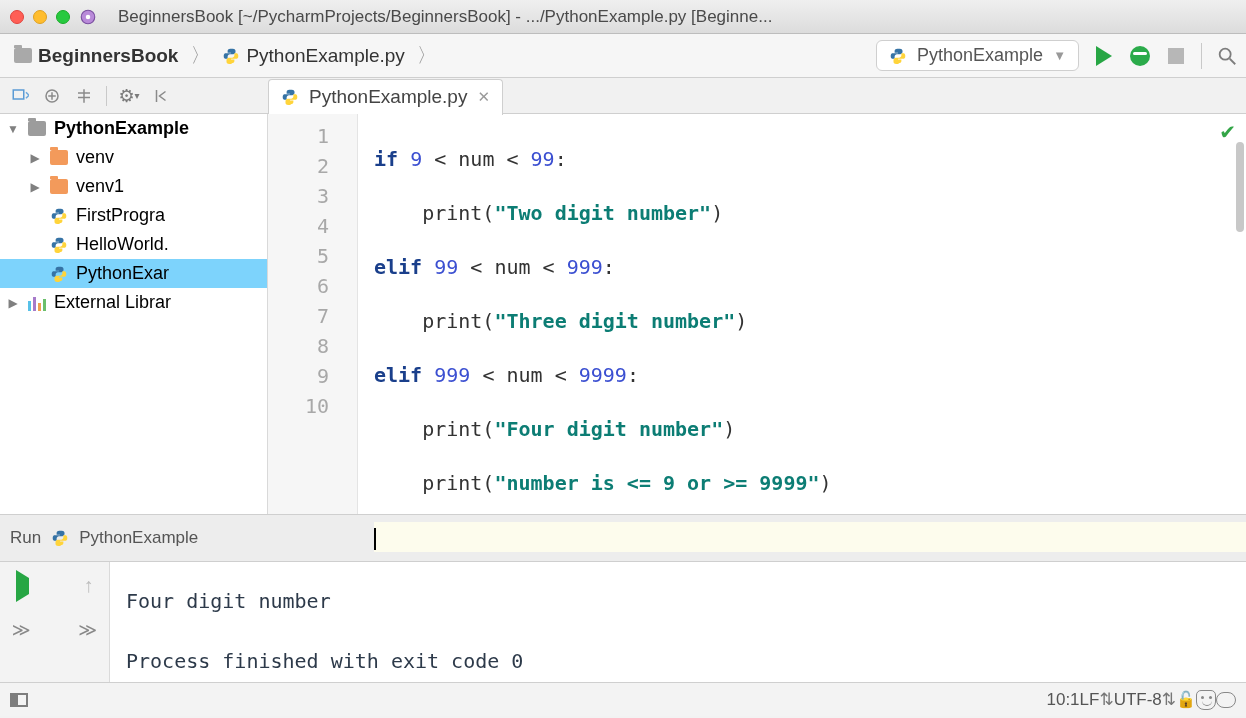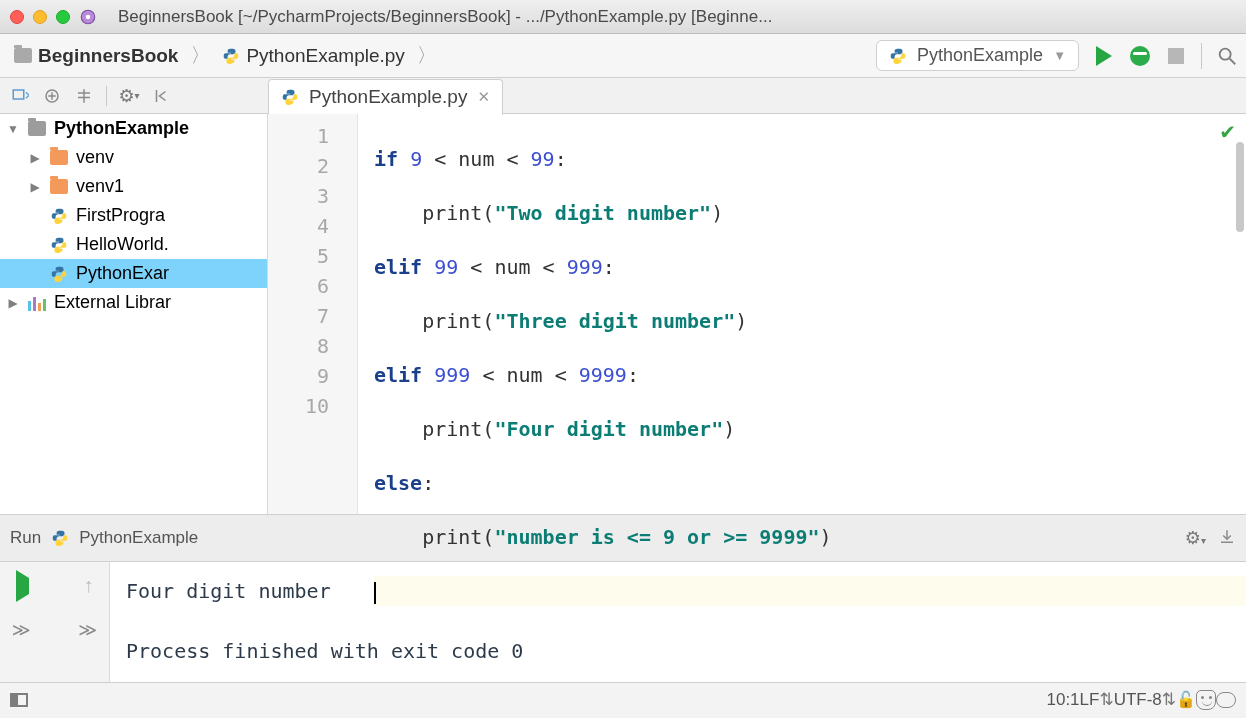--- a/index.html
+++ b/index.html
@@ -106,21 +106,21 @@
   
   .runbar{height:48px;background:#ededed;border-top:1px solid #cfcfcf;border-bottom:1px solid #cfcfcf;display:flex;align-items:center;padding:0 10px;gap:10px;}
   .runbar .lbl{color:#555;font-size:17px;}
   .runbar-right{margin-left:auto;display:flex;align-items:center;gap:12px;color:#7a7a7a;}
   .runout{height:120px;display:flex;background:#fff;}
   .runout-gutter{width:110px;background:#f3f3f3;border-right:1px solid #dadada;display:flex;flex-direction:column;align-items:center;padding-top:12px;gap:22px;}
   .runout-gutter .row{display:flex;gap:24px;align-items:center;width:100%;justify-content:space-around;}
   .play-sm{width:0;height:0;border-left:13px solid #27a644;border-top:8px solid transparent;border-bottom:8px solid transparent;}
   .arrow-up{color:#bdbdbd;font-size:20px;}
   .dq{color:#888;font-size:18px;}
-  .console{flex:1;padding:14px 16px;font-family:Menlo,Consolas,monospace;font-size:20px;color:#2d3a4a;}
+  .console{flex:1;padding:24px 16px;font-family:Menlo,Consolas,monospace;font-size:20px;color:#2d3a4a;}
   .console .ln{height:30px;line-height:30px;}
   
   .status{height:34px;border-top:1px solid #cfcfcf;background:#f3f3f3;display:flex;align-items:center;padding:0 10px;gap:18px;color:#555;font-size:17px;}
   .status .left-ico{width:18px;height:14px;border:2px solid #7d7d7d;background:linear-gradient(90deg,#7d7d7d 40%,transparent 40%);}
   .status-right{margin-left:auto;display:flex;align-items:center;}
   .mini{color:#777;}
   .lock{font-size:16px;color:#888;}
   .face{width:20px;height:20px;border:1.6px solid #888;border-radius:5px 5px 8px 8px;position:relative;}
   .face::before{content:"";position:absolute;left:4px;top:5px;width:3px;height:3px;background:#888;border-radius:50%;box-shadow:8px 0 0 #888;}
   .face::after{content:"";position:absolute;left:5px;bottom:3px;width:10px;height:4px;border-bottom:1.6px solid #888;border-radius:0 0 6px 6px;}
@@ -307,21 +307,20 @@
       <div>9</div>
       <div>10</div>
     </div>
     <div class="code">
 <div class="line"><span class="kw">if</span><span class="num"> 9</span><span> &lt; num &lt; </span><span class="num">99</span><span>:</span></div>
 <div class="line"><span>    print(</span><span class="str">"Two digit number"</span><span>)</span></div>
 <div class="line"><span class="kw">elif</span><span class="num"> 99</span><span> &lt; num &lt; </span><span class="num">999</span><span>:</span></div>
 <div class="line"><span>    print(</span><span class="str">"Three digit number"</span><span>)</span></div>
 <div class="line"><span class="kw">elif</span><span class="num"> 999</span><span> &lt; num &lt; </span><span class="num">9999</span><span>:</span></div>
 <div class="line"><span>    print(</span><span class="str">"Four digit number"</span><span>)</span></div>
-<div class="line"><span class="kw">else</span><span>:</span></div>
 <div class="line"><span>    print(</span><span class="str">"number is &lt;= 9 or &gt;= 9999"</span><span>)</span></div>
 <div class="line cur"><span class="cursor"></span></div>
     </div>
     <div class="ok-check">✔</div>
     <div class="vscroll"></div>
   </div>
 </div>
 
 <div class="runbar">
   <span class="lbl">Run</span>

